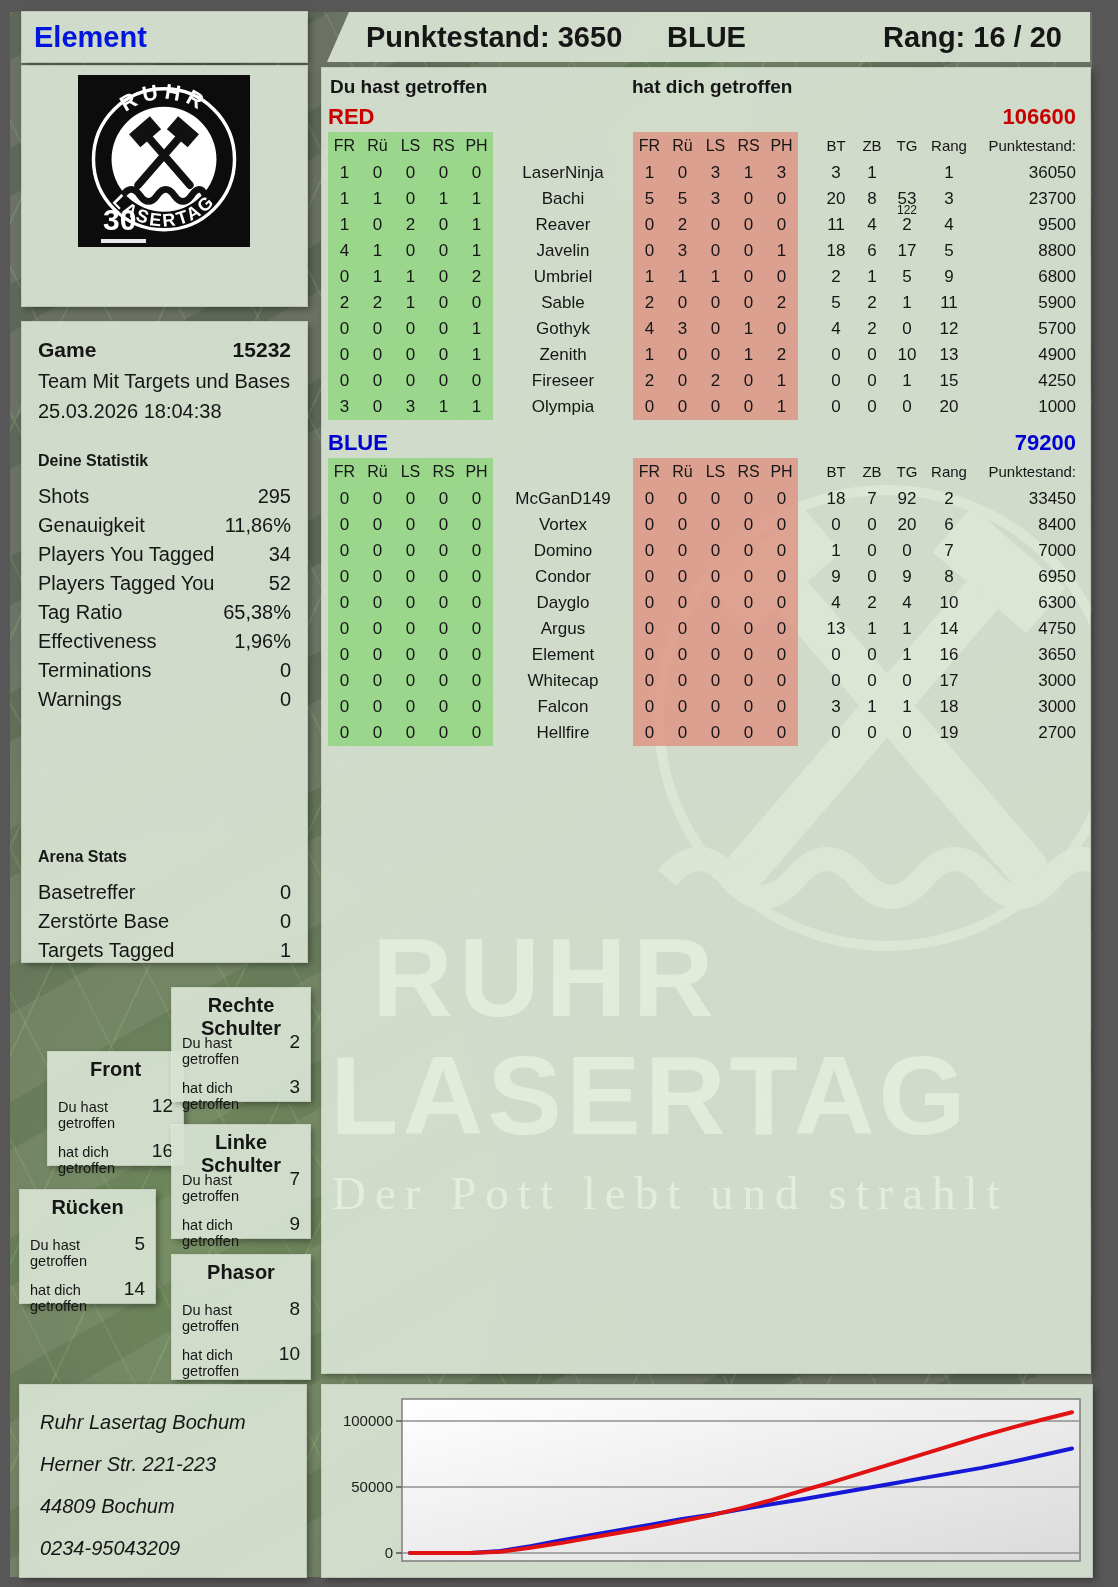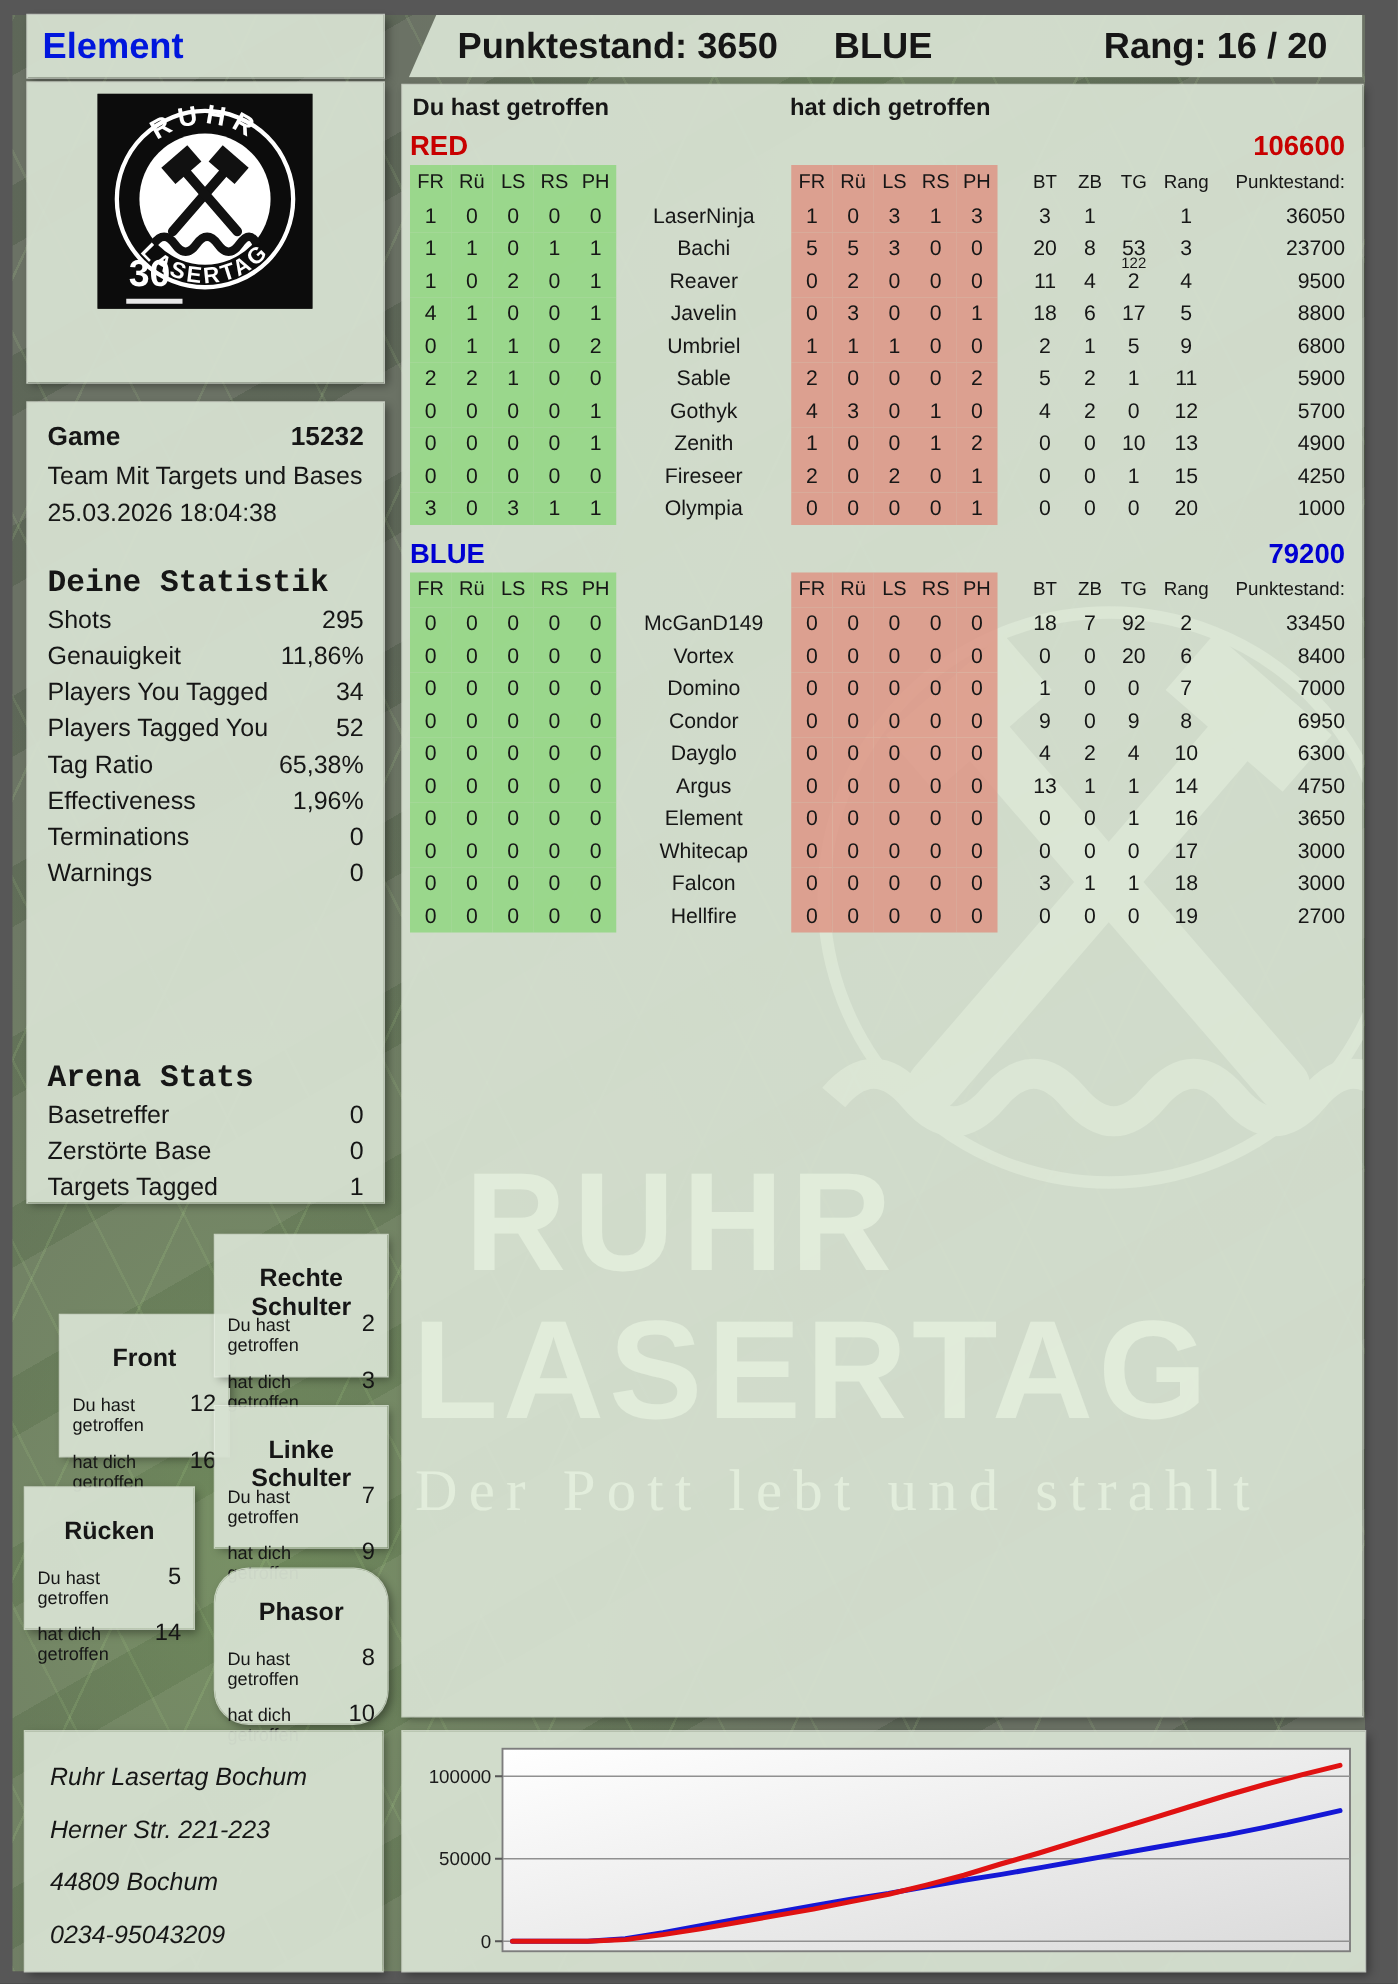--- a/index.html
+++ b/index.html
@@ -19,34 +19,34 @@
   .element-bar{left:22px;top:12px;width:285px;height:50px;}
   .element-bar span{position:absolute;left:12px;top:0;line-height:50px;font-size:29px;font-weight:bold;color:#0016dd;}
   .logo-panel{left:22px;top:66px;width:285px;height:240px;}
   .logo-square{position:absolute;left:56px;top:9px;width:172px;height:172px;background:#0c0c0c;}
   .logo-square svg{position:absolute;inset:0;width:100%;height:100%;}
   .logo-badge{position:absolute;left:7px;bottom:4px;color:#fff;font-size:30px;font-weight:bold;
               border-bottom:4px solid #e8e8e8;padding:0 10px 2px 2px;margin-left:16px;}
   .game-panel{left:22px;top:322px;width:285px;height:640px;padding:16px 16px 0 16px;font-size:20px;}
   .g-line{display:flex;justify-content:space-between;font-weight:bold;font-size:21px;height:28px;}
   .g-sub{height:30px;line-height:30px;}
-  .sec-title{font-weight:bold;font-size:25px;margin-top:26px;height:30px;font-family:Liberation Mono, monospace;}
+  .sec-title{font-weight:bold;font-size:16px;margin-top:26px;height:30px;}
   .s-row{display:flex;justify-content:space-between;height:29px;line-height:29px;}
   .arena-title{margin-top:134px;}
   
-  .hb{width:138px;height:113px;padding:24px 10px 0 10px;}
+  .hb{width:138px;height:113px;padding:6px 10px 0 10px;}
   .hb-title{text-align:center;font-weight:bold;font-size:20px;height:28px;}
   .hb-row{display:flex;justify-content:space-between;align-items:baseline;margin-top:9px;}
   .hb-l{font-size:14.5px;}
   .hb-v{font-size:19px;}
   .hb0{left:20px;top:1052px;width:135px;margin-left:28px;}
   .hb1{left:20px;top:1190px;width:135px;}
   .hb2{left:172px;top:988px;}
   .hb3{left:172px;top:1125px;}
-  .hb4{left:172px;top:1255px;height:124px;border-radius:27px;}
+  .hb4{left:172px;top:1255px;height:124px;}
   .address-panel{left:20px;top:1385px;width:286px;height:192px;padding:16px 0 0 20px;font-style:italic;}
   .addr-line{font-size:20px;height:42px;line-height:42px;}
   
   .main-header{left:322px;top:12px;width:768px;height:50px;clip-path:polygon(27px 0,100% 0,100% 100%,5px 100%);}
   .main-header span{position:absolute;top:0;line-height:50px;font-size:29px;font-weight:bold;}
   .mh-score{left:44px;}
   .mh-team{left:345px;}
   .mh-rank{right:28px;}
   .main-panel{left:322px;top:68px;width:768px;height:1305px;overflow:hidden;}
   .wm{position:absolute;z-index:0;color:#e6f1df;pointer-events:none;}

